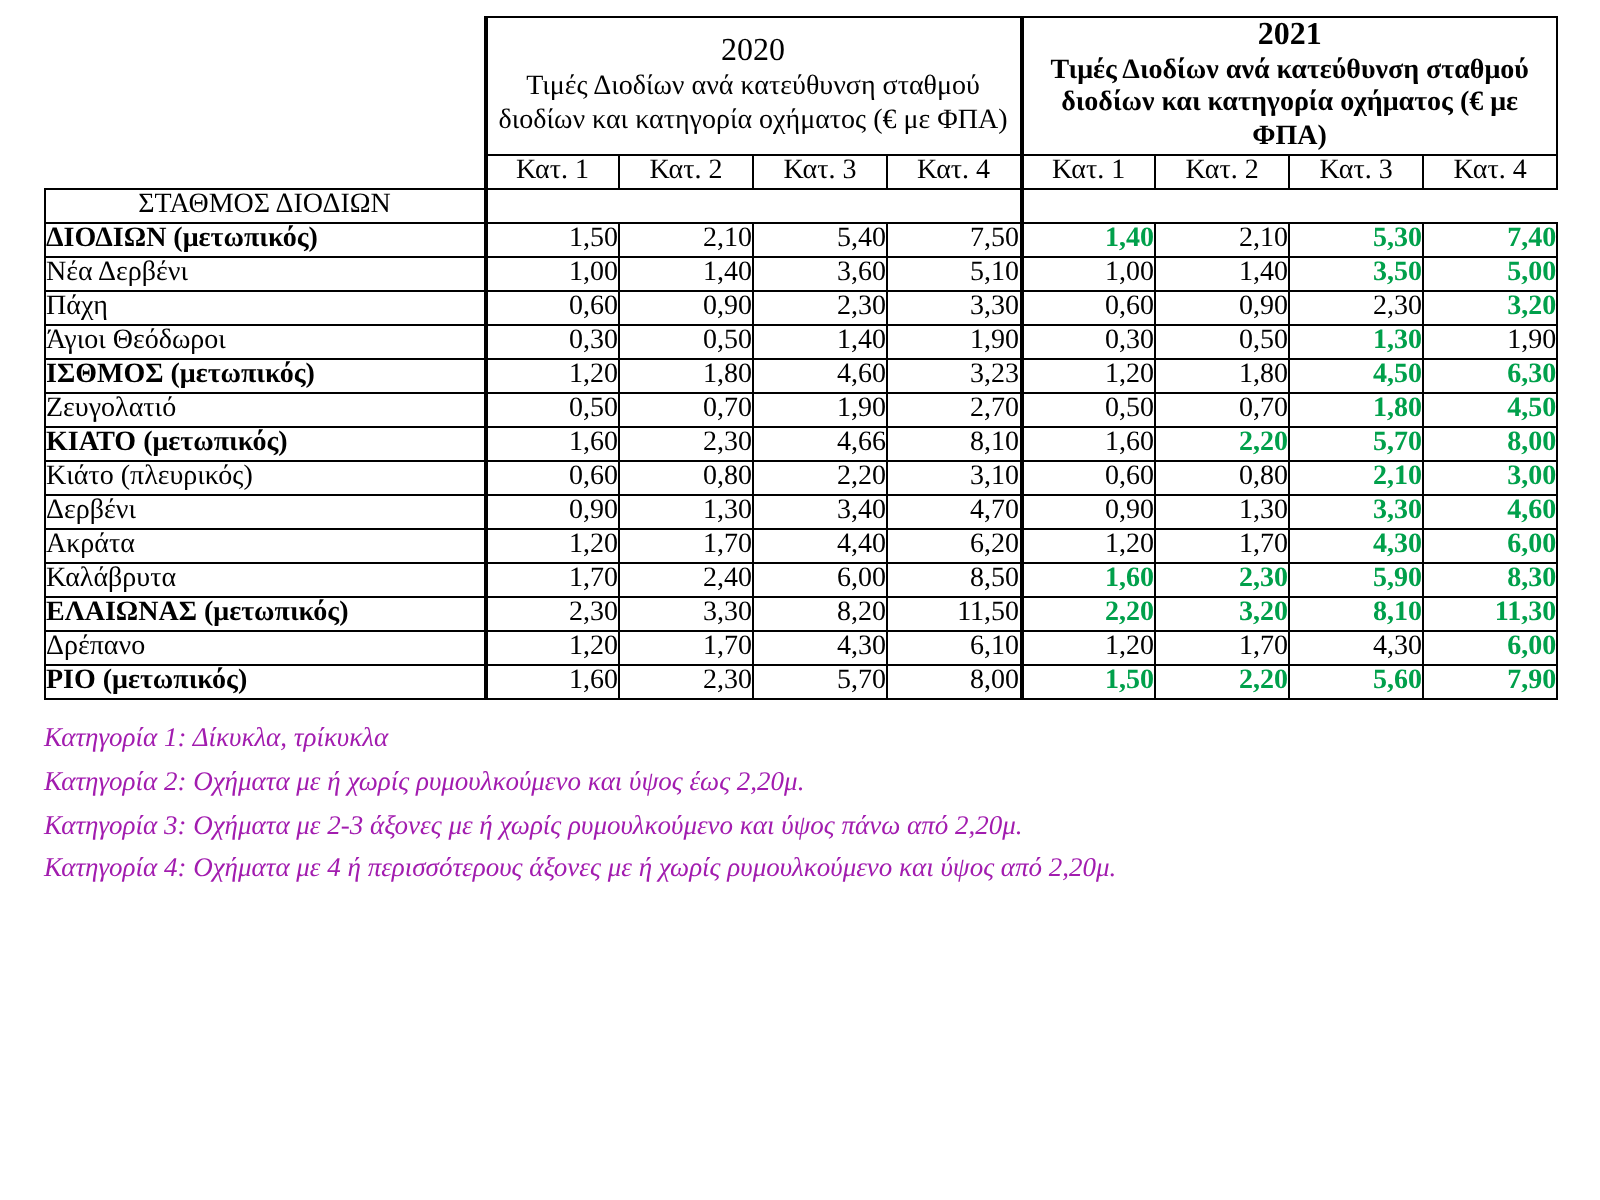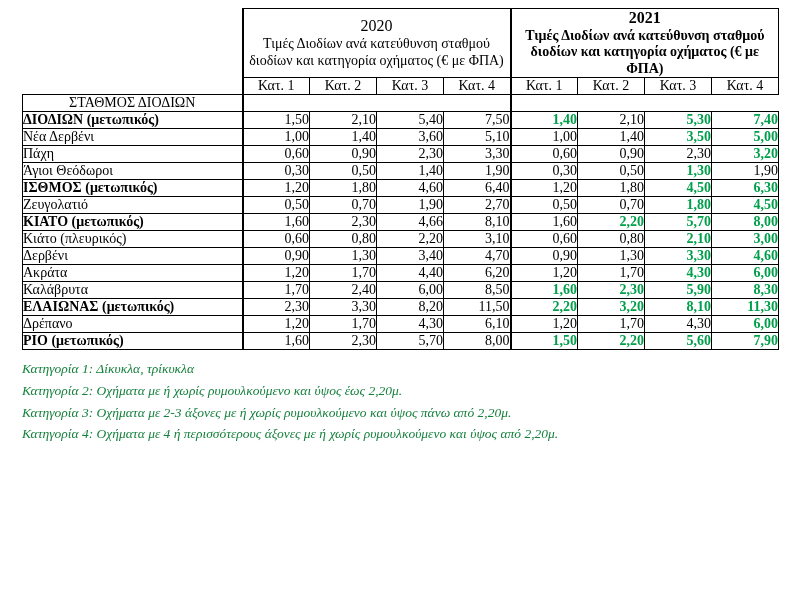--- a/index.html
+++ b/index.html
@@ -87,21 +87,21 @@
     color: #00A04B;
     font-weight: bold;
   }
   .thick-left { border-left: 2px solid #000000 !important; }
   .notes {
     margin-top: 8px;
     font-family: "Liberation Serif", serif;
     font-style: italic;
     font-size: 13.5px;
     line-height: 1.62;
-    color: #15803d;
+    color: #a21caf;
   }
   .notes div {
     white-space: nowrap;
   }
 </style>
 </head>
 <body>
 
 <div class="page">
 
@@ -194,21 +194,21 @@
           <td class="num thick-left">0,30</td>
           <td class="num">0,50</td>
           <td class="num green">1,30</td>
           <td class="num">1,90</td>
         </tr>
         <tr>
           <td class="station bold">ΙΣΘΜΟΣ (μετωπικός)</td>
           <td class="num thick-left">1,20</td>
           <td class="num">1,80</td>
           <td class="num">4,60</td>
-          <td class="num">6,40</td>
+          <td class="num">3,23</td>
           <td class="num thick-left">1,20</td>
           <td class="num">1,80</td>
           <td class="num green">4,50</td>
           <td class="num green">6,30</td>
         </tr>
         <tr>
           <td class="station">Ζευγολατιό</td>
           <td class="num thick-left">0,50</td>
           <td class="num">0,70</td>
           <td class="num">1,90</td>

